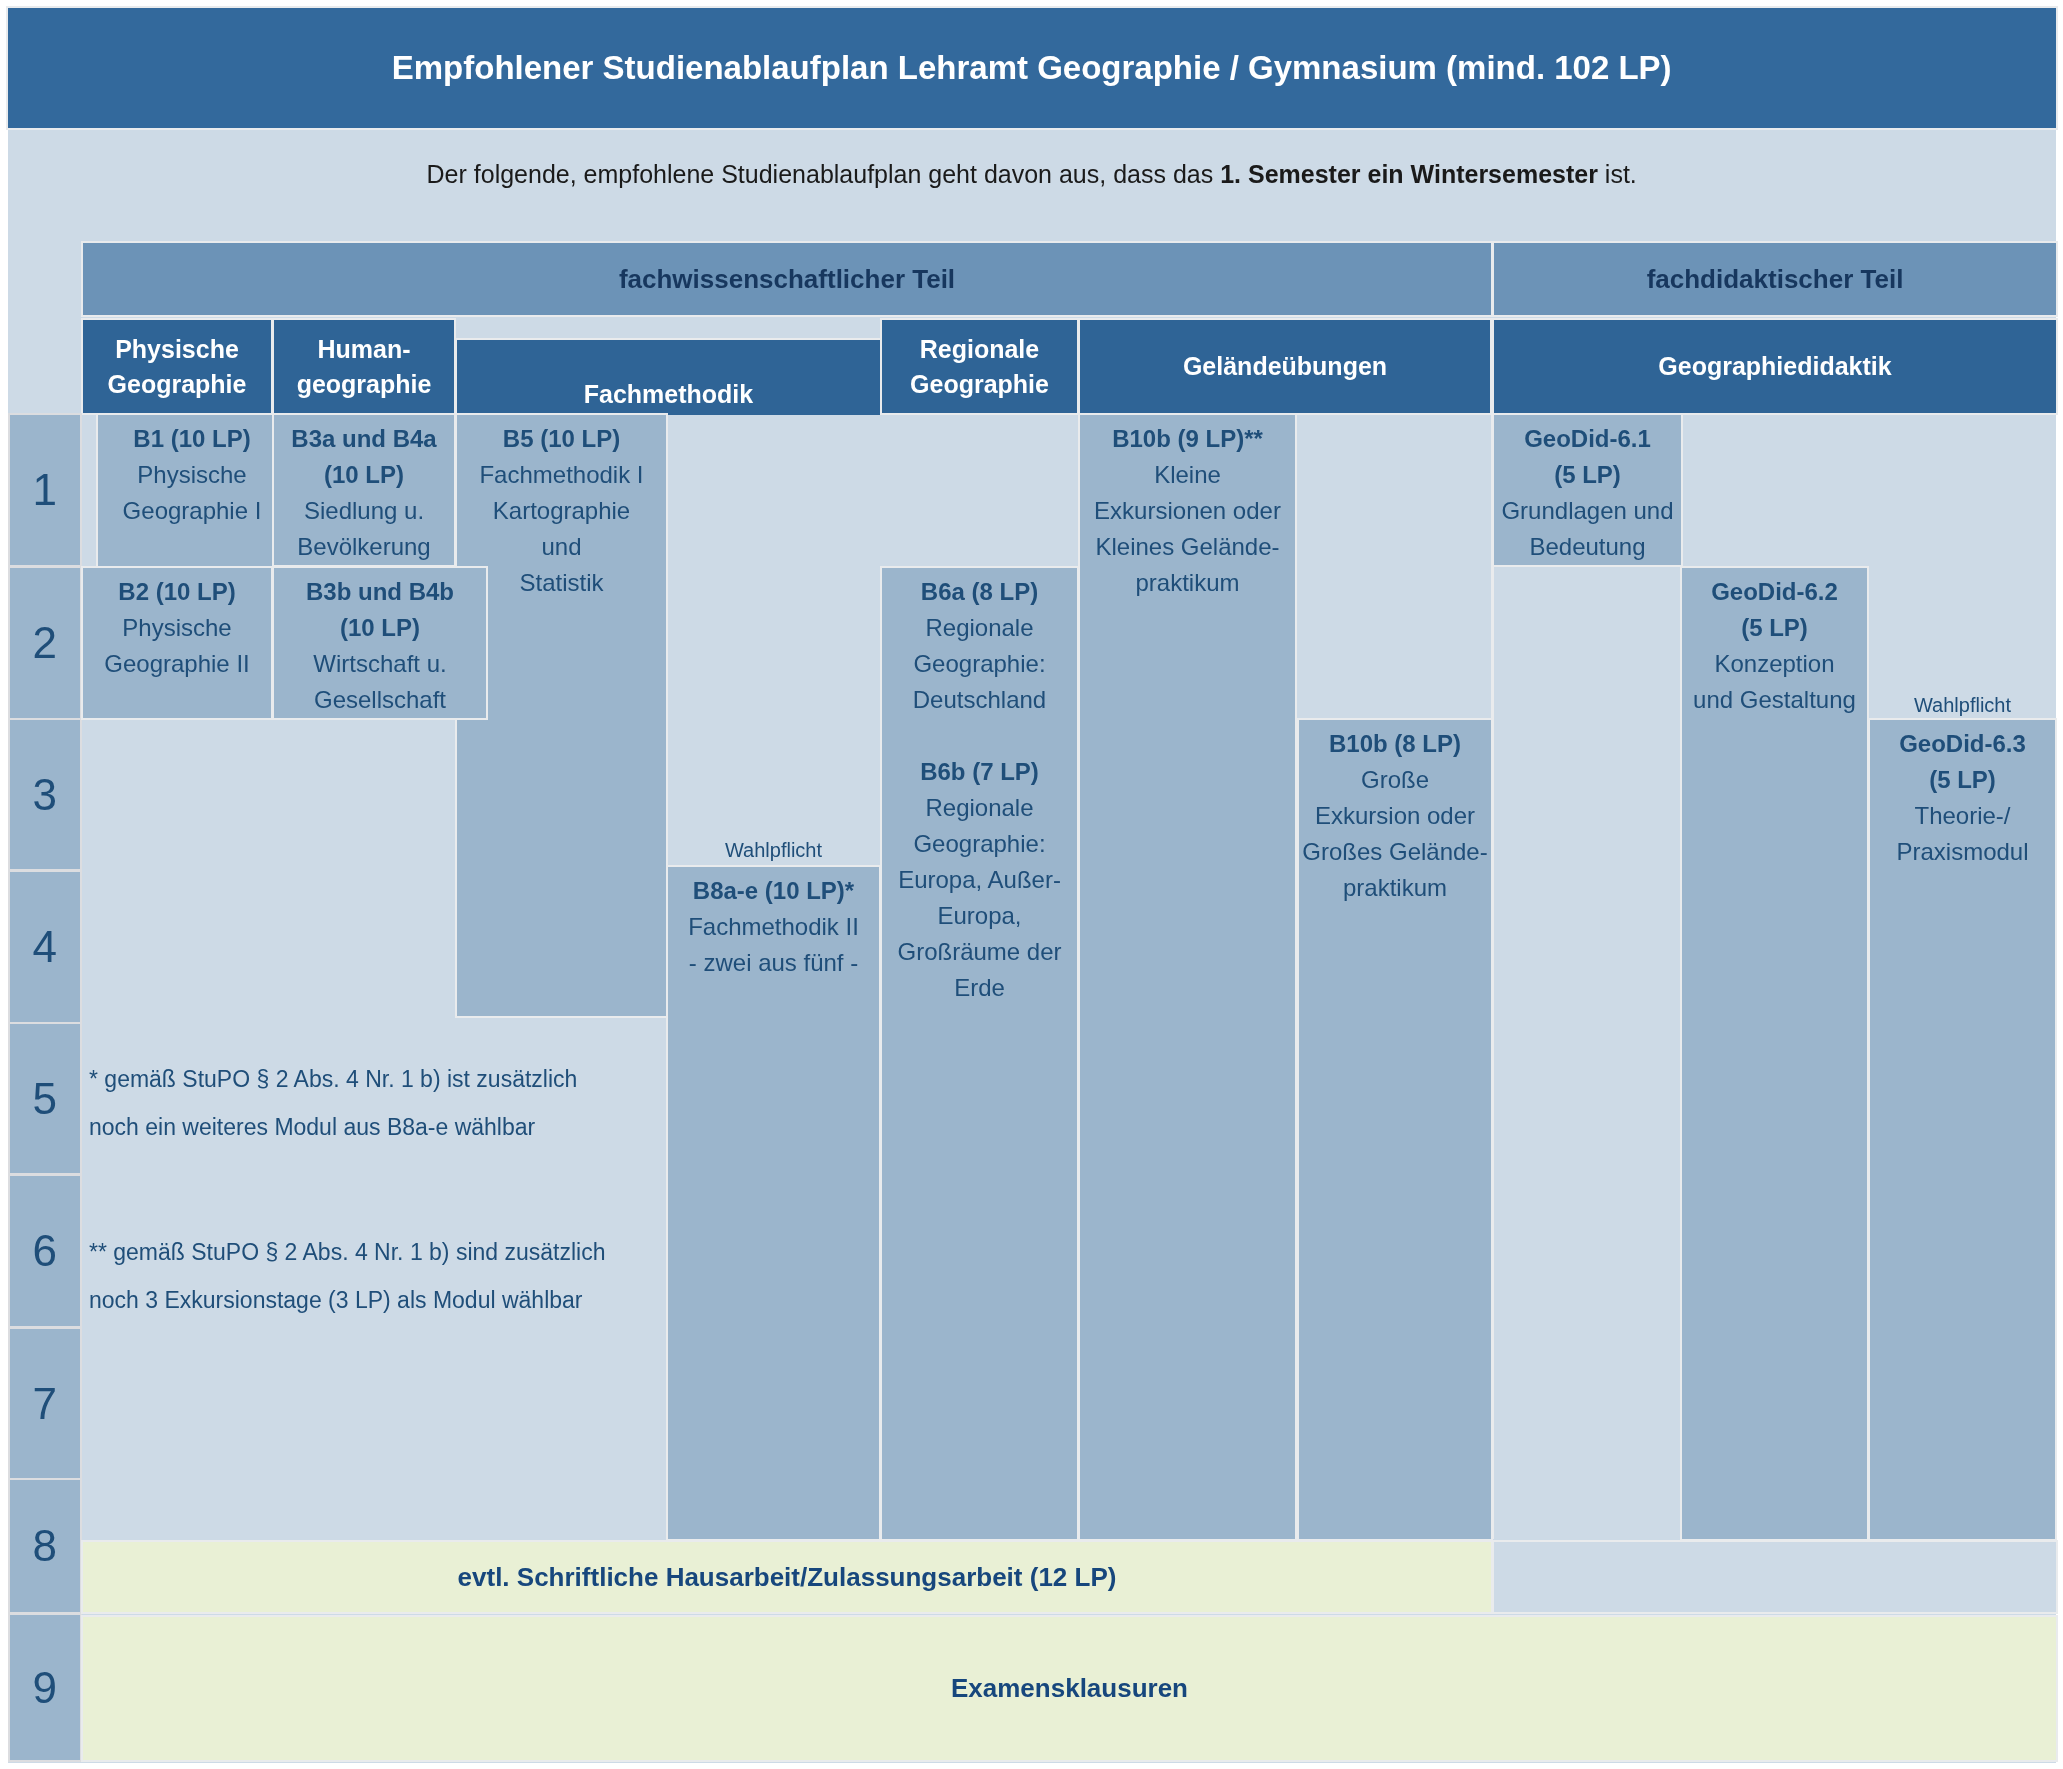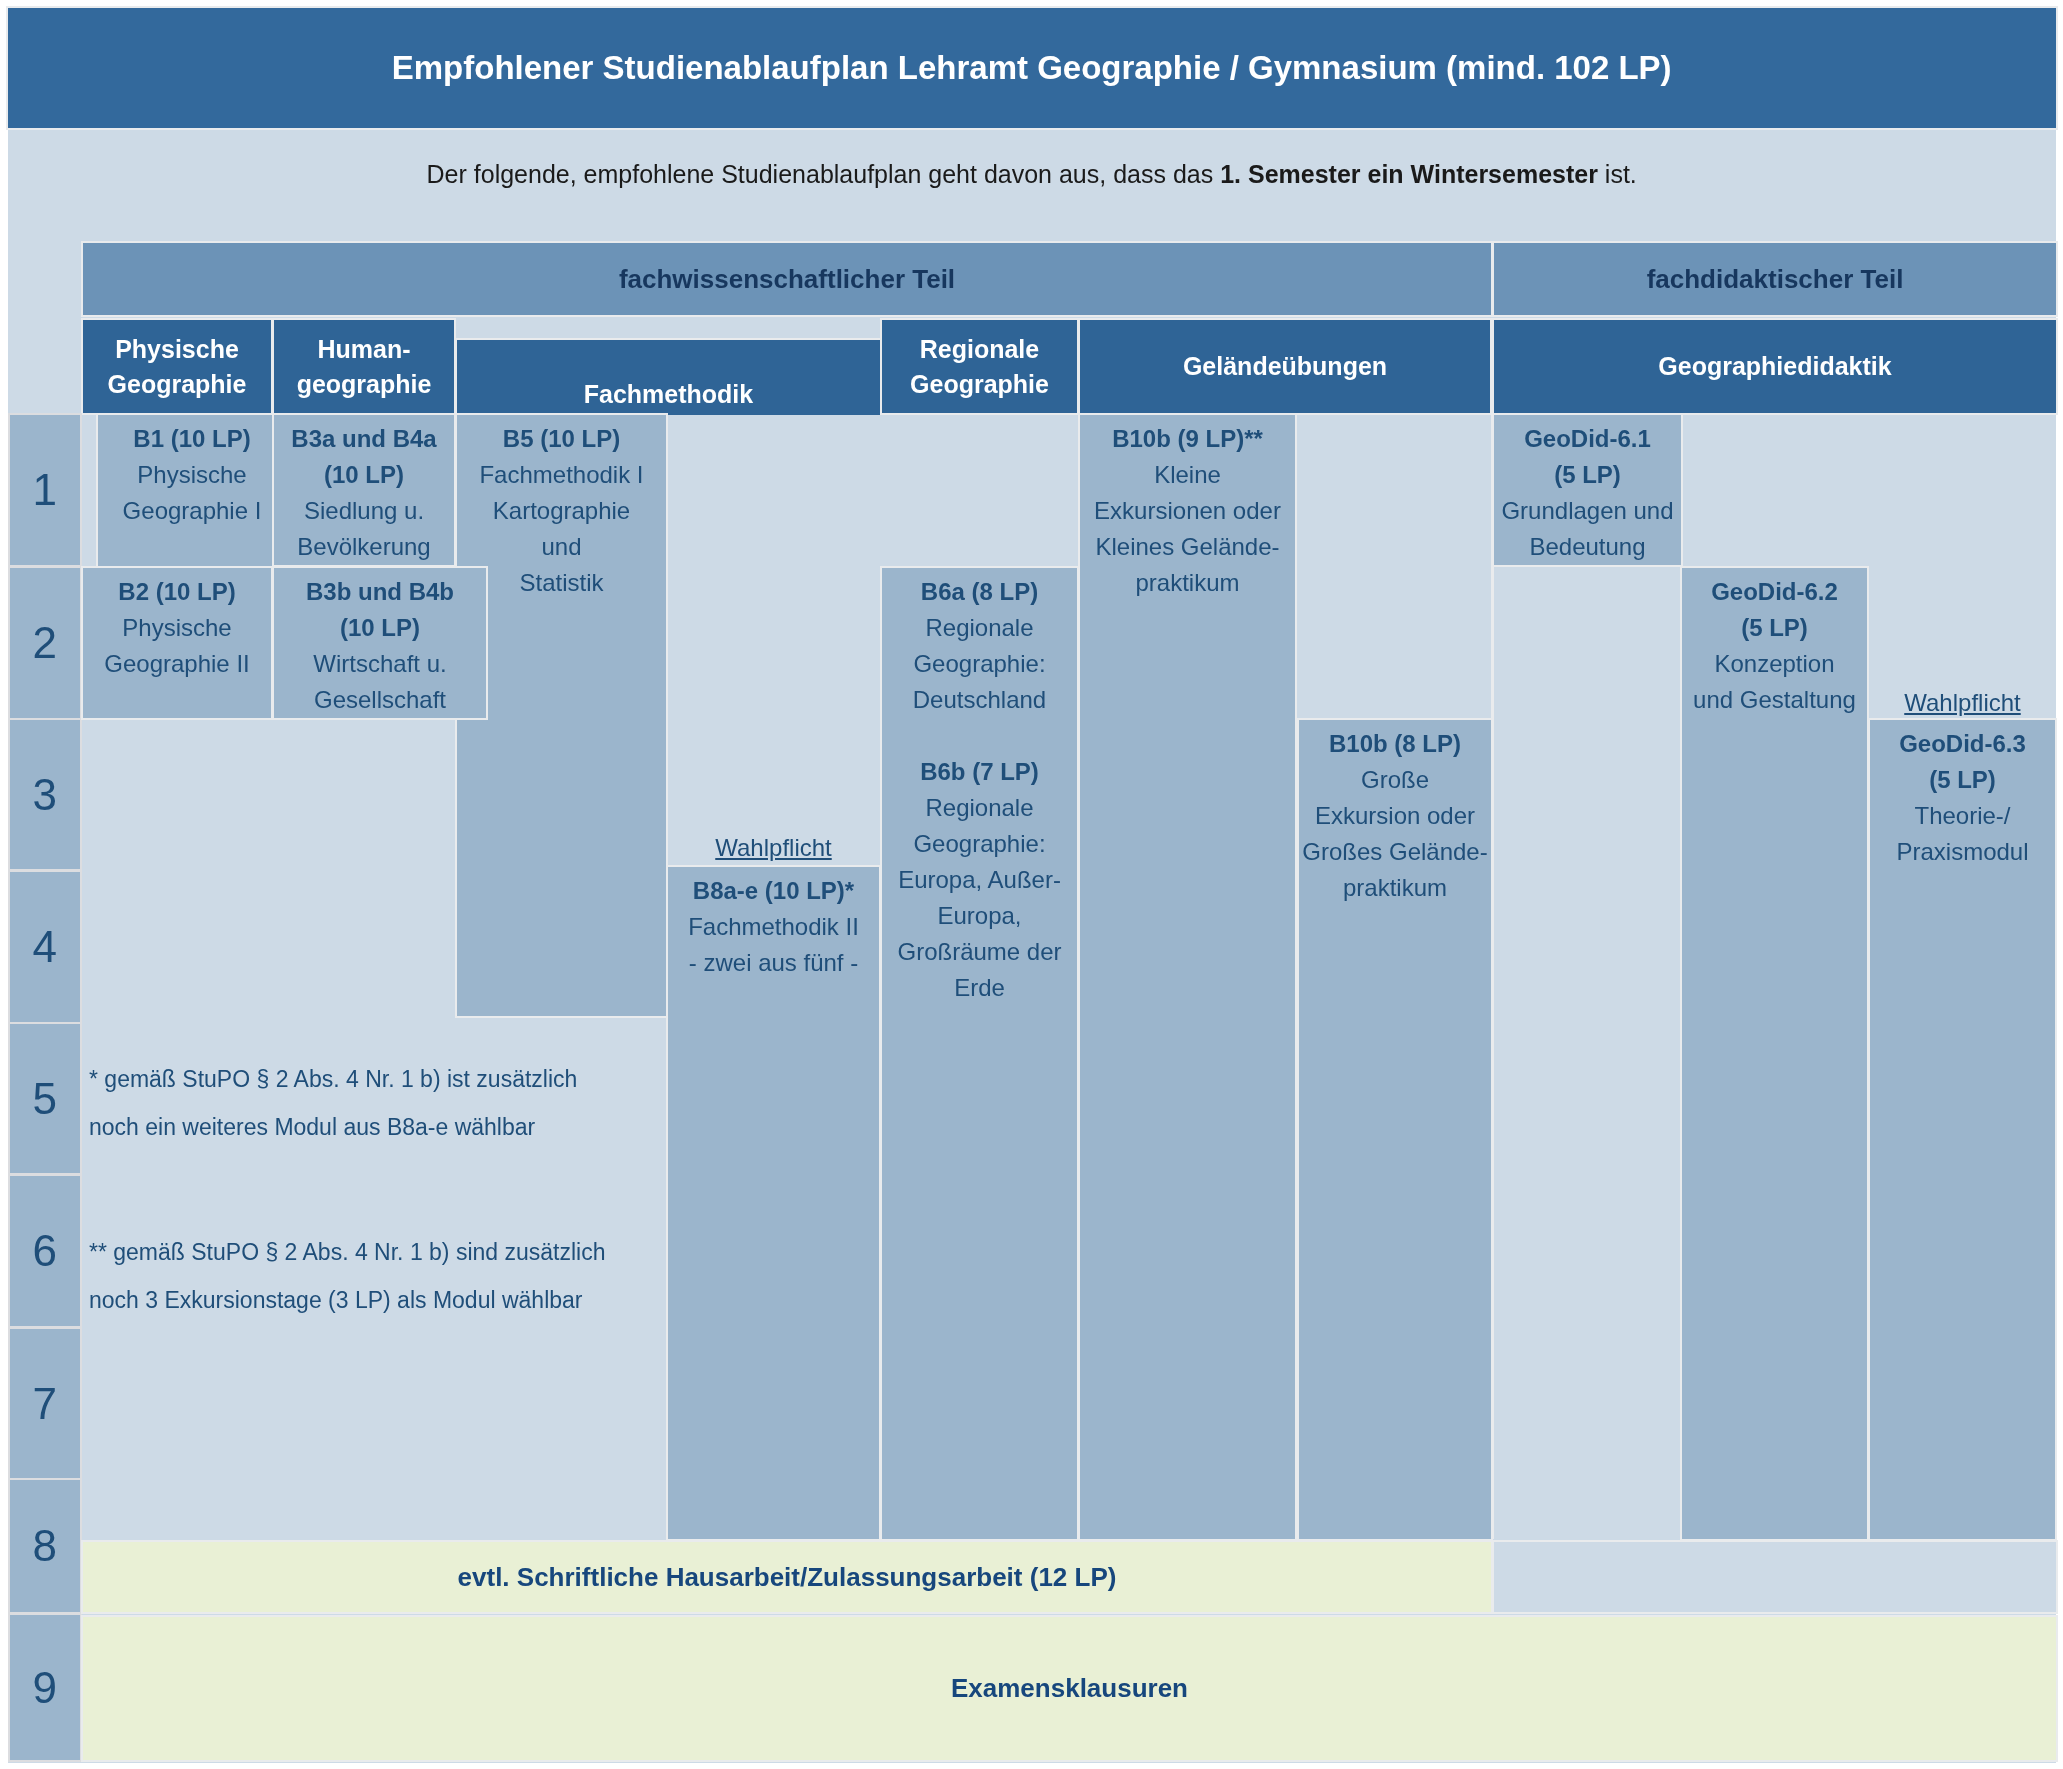--- a/index.html
+++ b/index.html
@@ -30,22 +30,22 @@
     background:#9BB5CC;color:#1F4E79;font-size:44px;
     display:flex;align-items:center;justify-content:center;outline:2.9px solid #DCDDE0;
   }
   .block{
     background:#9BB5CC;color:#1F4E79;font-size:24px;line-height:36px;
     text-align:center;padding-top:5.8px;outline:2.9px solid #E9EBED;overflow:hidden;
   }
   .block .bold{font-weight:bold;}
   .spacer{height:36px;}
   .floatlabel{
-    font-size:24px;color:#1F4E79;text-align:center;
-    display:flex;align-items:flex-end;justify-content:center;text-decoration:underline;
+    font-size:20px;color:#1F4E79;text-align:center;
+    display:flex;align-items:flex-end;justify-content:center;
   }
   .footnote{font-size:23px;line-height:48px;color:#1F4E79;text-align:left;}
   .greenbar{
     background:#E9F0D5;color:#17477D;font-weight:bold;font-size:26px;
     display:flex;align-items:center;justify-content:center;outline:2.9px solid #E9EBED;
   }
   .lightband{background:#CDDAE6;outline:2.9px solid #E9EBED;}
   .vdivider{background:#E9EBED;}
 </style>
 </head>

